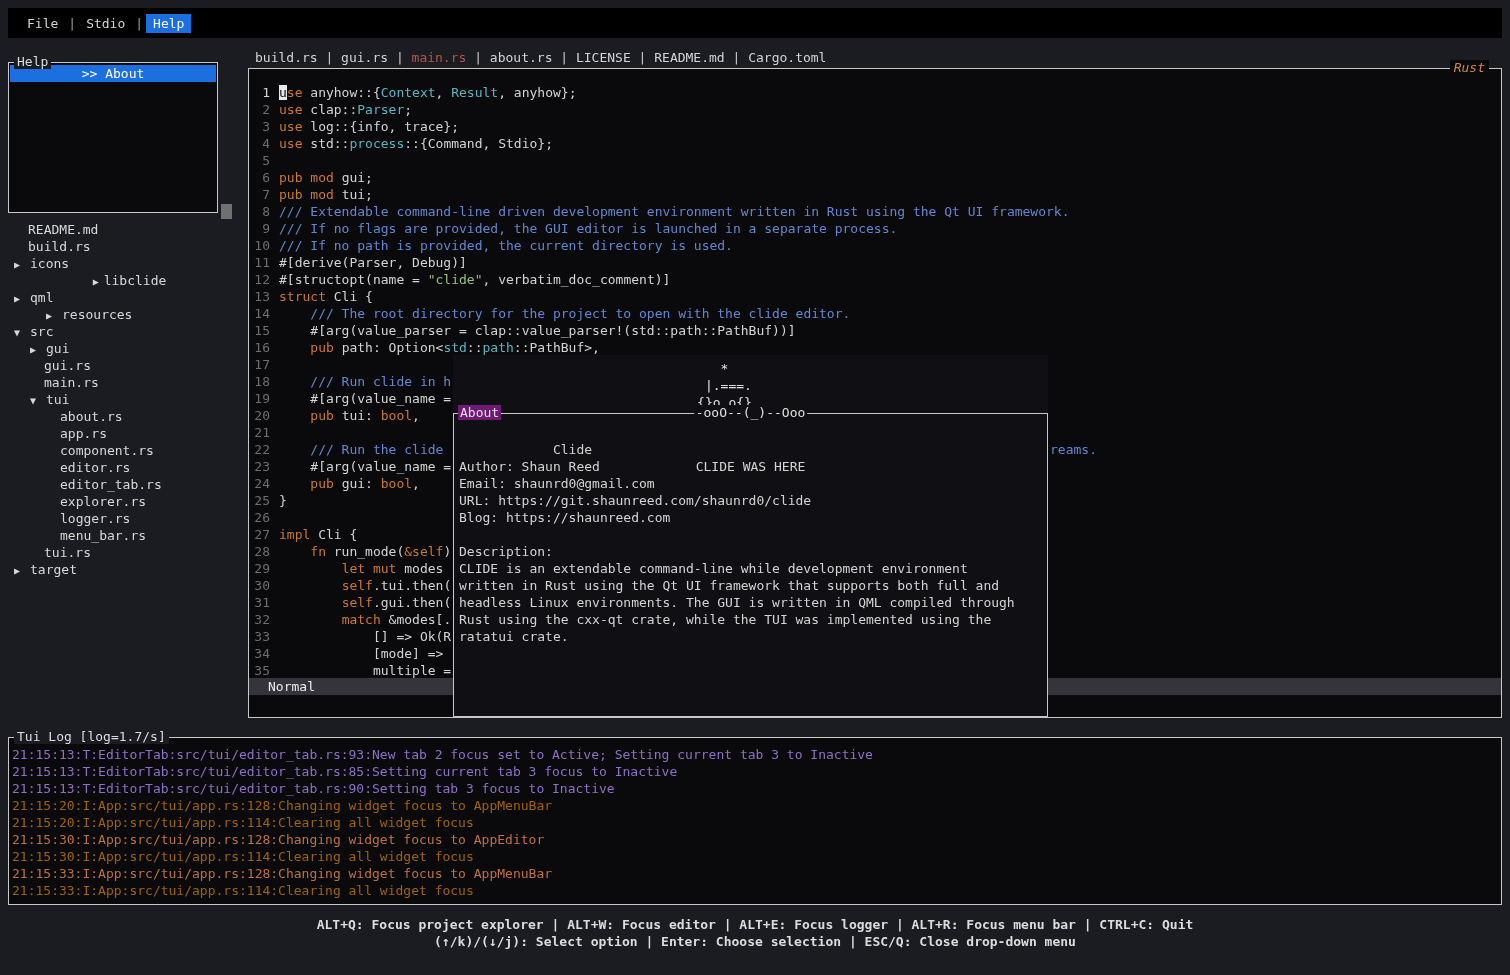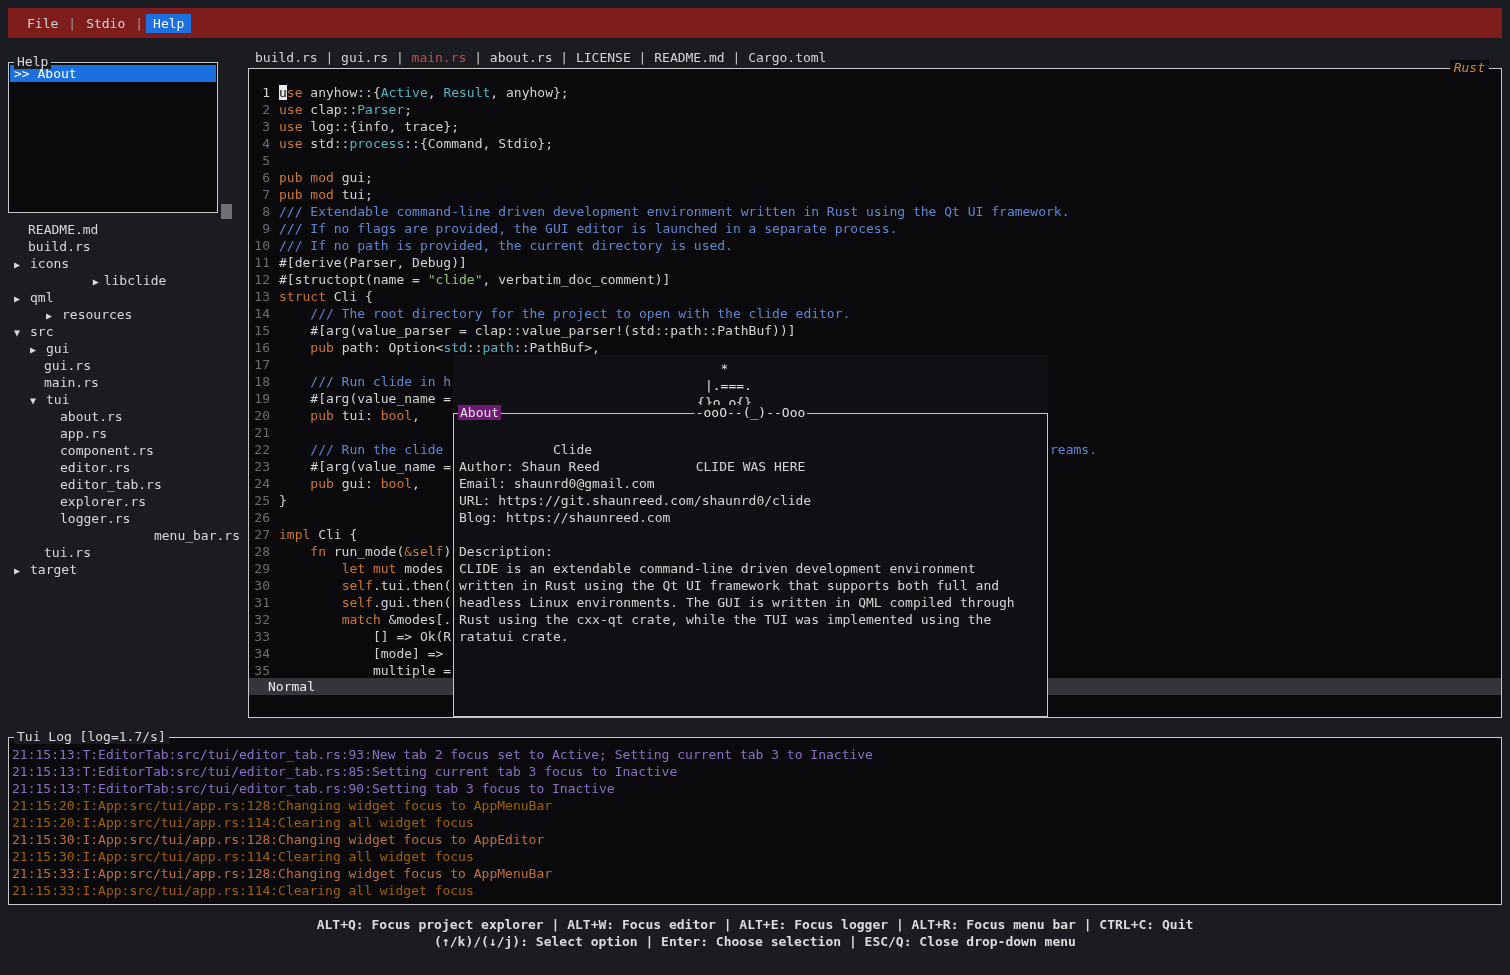--- a/index.html
+++ b/index.html
@@ -5,29 +5,29 @@
   * { margin:0; padding:0; box-sizing:border-box; }
   html,body { width:1510px; height:975px; }
   body {
     position:relative; overflow:hidden;
     background:#1a1c22;
     font-family:"DejaVu Sans Mono","Liberation Mono",monospace;
     font-size:13px; color:#d4d4d4;
   }
   
   .menubar { position:absolute; left:8px; top:8px; width:1494px; height:30px;
-    background:#7f1d1d; display:flex; align-items:center; padding-left:12px; }
+    background:#000000; display:flex; align-items:center; padding-left:12px; }
   .menu-item { padding:2px 7px; }
   .menu-item.active { background:#1c6fdf; color:#ffffff; }
   .menu-sep { color:#9a9a9a; padding:0 3px; }
   
   .help-box { position:absolute; left:8px; top:62px; width:210px; height:151px;
     border:1px solid #c8c8c8; background:#0a0a0c; }
   .box-title { position:absolute; left:5px; top:-9px; background:#1a1c22; padding:0 3px; color:#dcdcdc; }
-  .help-option { margin:2px 1px; padding:0 4px; height:17px; line-height:17px; white-space:pre; }
+  .help-option { margin:2px 1px; padding:0 4px; height:17px; line-height:17px; white-space:pre;text-align:center; }
   .help-option.selected { background:#1c6fdf; color:#ffffff; }
   .scroll-thumb { position:absolute; left:221px; top:204px; width:11px; height:15px; background:#707070; }
   
   .explorer { position:absolute; left:8px; top:221px; width:232px; }
   .tree-item { height:17px; line-height:17px; white-space:pre; color:#d8d8d8; }
   .tree-arrow { display:inline-block; width:16px; font-size:10px; }
   
   .tabs { position:absolute; left:255px; top:49px; height:17px; line-height:17px; white-space:pre; }
   .tab { color:#d4d4d4; }
   .tab.active { color:#b5544a; }
@@ -103,31 +103,31 @@
       <div class="tree-item" style="padding-left: 36px;"><span>gui.rs</span></div>
       <div class="tree-item" style="padding-left: 36px;"><span>main.rs</span></div>
       <div class="tree-item" style="padding-left: 22px;"><span class="tree-arrow">▼</span><span>tui</span></div>
       <div class="tree-item" style="padding-left: 52px;"><span>about.rs</span></div>
       <div class="tree-item" style="padding-left: 52px;"><span>app.rs</span></div>
       <div class="tree-item" style="padding-left: 52px;"><span>component.rs</span></div>
       <div class="tree-item" style="padding-left: 52px;"><span>editor.rs</span></div>
       <div class="tree-item" style="padding-left: 52px;"><span>editor_tab.rs</span></div>
       <div class="tree-item" style="padding-left: 52px;"><span>explorer.rs</span></div>
       <div class="tree-item" style="padding-left: 52px;"><span>logger.rs</span></div>
-      <div class="tree-item" style="padding-left: 52px; text-align: right;"><span>menu_bar.rs</span></div>
+      <div class="tree-item" style="padding-left: 52px;"><span>menu_bar.rs</span></div>
       <div class="tree-item" style="padding-left: 36px;"><span>tui.rs</span></div>
       <div class="tree-item" style="padding-left: 6px;"><span class="tree-arrow">▶</span><span>target</span></div>
     </div>
 
   <div class="tabs"><span class="tab">build.rs</span><span class="tab-sep"> | </span><span class="tab">gui.rs</span><span class="tab-sep"> | </span><span class="tab active">main.rs</span><span class="tab-sep"> | </span><span class="tab">about.rs</span><span class="tab-sep"> | </span><span class="tab">LICENSE</span><span class="tab-sep"> | </span><span class="tab">README.md</span><span class="tab-sep"> | </span><span class="tab">Cargo.toml</span></div>
 
   <div class="editor-box">
     <span class="lang-label">Rust</span>
     <div class="code-area">
-        <div class="code-line current"><span class="ln">1</span><span><span class="tk-cur">u</span><span class="tk-k">se </span><span class="tk-d">anyhow::{</span><span class="tk-t">Active</span><span class="tk-d">, </span><span class="tk-t">Result</span><span class="tk-d">, anyhow};</span></span></div>
+        <div class="code-line current"><span class="ln">1</span><span><span class="tk-cur">u</span><span class="tk-k">se </span><span class="tk-d">anyhow::{</span><span class="tk-t">Context</span><span class="tk-d">, </span><span class="tk-t">Result</span><span class="tk-d">, anyhow};</span></span></div>
         <div class="code-line"><span class="ln">2</span><span><span class="tk-k">use </span><span class="tk-d">clap::</span><span class="tk-t">Parser</span><span class="tk-d">;</span></span></div>
         <div class="code-line"><span class="ln">3</span><span><span class="tk-k">use </span><span class="tk-d">log::{info, trace};</span></span></div>
         <div class="code-line"><span class="ln">4</span><span><span class="tk-k">use </span><span class="tk-d">std::</span><span class="tk-t">process</span><span class="tk-d">::{Command, Stdio};</span></span></div>
         <div class="code-line"><span class="ln">5</span><span></span></div>
         <div class="code-line"><span class="ln">6</span><span><span class="tk-k">pub mod </span><span class="tk-d">gui;</span></span></div>
         <div class="code-line"><span class="ln">7</span><span><span class="tk-k">pub mod </span><span class="tk-d">tui;</span></span></div>
         <div class="code-line"><span class="ln">8</span><span><span class="tk-c">/// Extendable command-line driven development environment written in Rust using the Qt UI framework.</span></span></div>
         <div class="code-line"><span class="ln">9</span><span><span class="tk-c">/// If no flags are provided, the GUI editor is launched in a separate process.</span></span></div>
         <div class="code-line"><span class="ln">10</span><span><span class="tk-c">/// If no path is provided, the current directory is used.</span></span></div>
         <div class="code-line"><span class="ln">11</span><span><span class="tk-d">#[derive(Parser, Debug)]</span></span></div>
@@ -175,21 +175,21 @@
             <span class="popup-banner">CLIDE WAS HERE</span>
           </div>
           <div>
               <div class="popup-line"> </div>
               <div class="popup-line">Author: Shaun Reed</div>
               <div class="popup-line">Email: shaunrd0@gmail.com</div>
               <div class="popup-line">URL: https://git.shaunreed.com/shaunrd0/clide</div>
               <div class="popup-line">Blog: https://shaunreed.com</div>
               <div class="popup-line"> </div>
               <div class="popup-line">Description:</div>
-              <div class="popup-line">CLIDE is an extendable command-line driven development environment</div>
+              <div class="popup-line">CLIDE is an extendable command-line while development environment</div>
               <div class="popup-line">written in Rust using the Qt UI framework that supports both full and</div>
               <div class="popup-line">headless Linux environments. The GUI is written in QML compiled through</div>
               <div class="popup-line">Rust using the cxx-qt crate, while the TUI was implemented using the</div>
               <div class="popup-line">ratatui crate.</div>
             </div>
         </div>
       </div>
     </div>
   </div>
 

